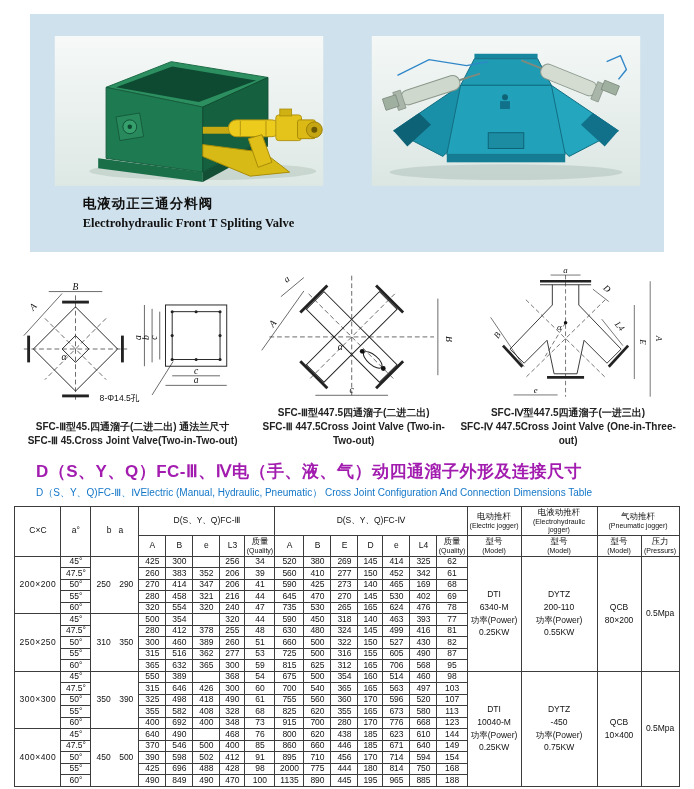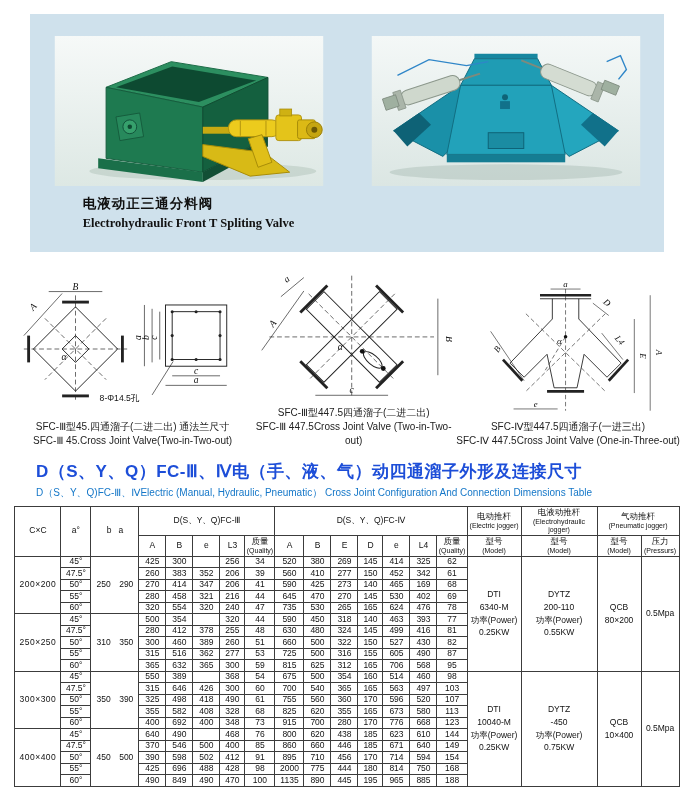--- a/index.html
+++ b/index.html
@@ -15,31 +15,31 @@
   .cap-zh{font-weight:bold;font-size:13.5px;margin-top:9px;letter-spacing:1px;}
   .cap-en{font-weight:bold;font-size:12.5px;margin-top:3px;font-family:"Liberation Serif",serif;}
 
   
   .drawings{display:flex;margin:16px 12px 0 12px;align-items:flex-end;}
   .drawing{display:flex;flex-direction:column;align-items:center;}
   .drawing.d1{width:36%;}
   .drawing.d2{width:30%;}
   .drawing.d3{width:34%;}
   .draw-svg{height:134px;display:block;}
-  .dcap{font-size:10px;font-weight:normal;line-height:1.4;text-align:center;margin-top:4px;color:#222;}
+  .dcap{font-size:10px;font-weight:bold;line-height:1.4;text-align:center;margin-top:4px;color:#222;}
   .dline{stroke:#222;stroke-width:1;fill:none;}
   .dthick{stroke:#222;stroke-width:3;fill:none;}
   .ddash{stroke:#222;stroke-width:0.7;fill:none;stroke-dasharray:5 3;}
   .ddim{stroke:#222;stroke-width:0.7;fill:none;}
   .dt{font-family:"Liberation Serif",serif;font-style:italic;font-size:10px;fill:#111;text-anchor:middle;}
   .dnote{font-family:"Liberation Sans",sans-serif;font-size:9px;fill:#111;text-anchor:middle;}
 
   
   .heading{margin:12px 0 0 36px;}
-  .heading-zh{color:#1d4ed8;font-size:17px;font-weight:bold;letter-spacing:0.5px;}
+  .heading-zh{color:#a21caf;font-size:17px;font-weight:bold;letter-spacing:0.5px;}
   .heading-en{color:#1577c8;font-size:10px;font-weight:normal;margin-top:3px;}
 
   
   table.dims{border-collapse:collapse;table-layout:fixed;width:664px;margin:6px auto 0 auto;}
   table.dims th,table.dims td{border:1px solid #3c3c3c;text-align:center;vertical-align:middle;
       padding:0;font-size:8.5px;line-height:1.15;overflow:hidden;font-weight:normal;}
   table.dims thead th{padding:1px 0;}
   .sub{font-size:7px;display:block;}
   table.dims tbody td{height:10.5px;white-space:nowrap;}
   td.jog div{line-height:1.5;}

